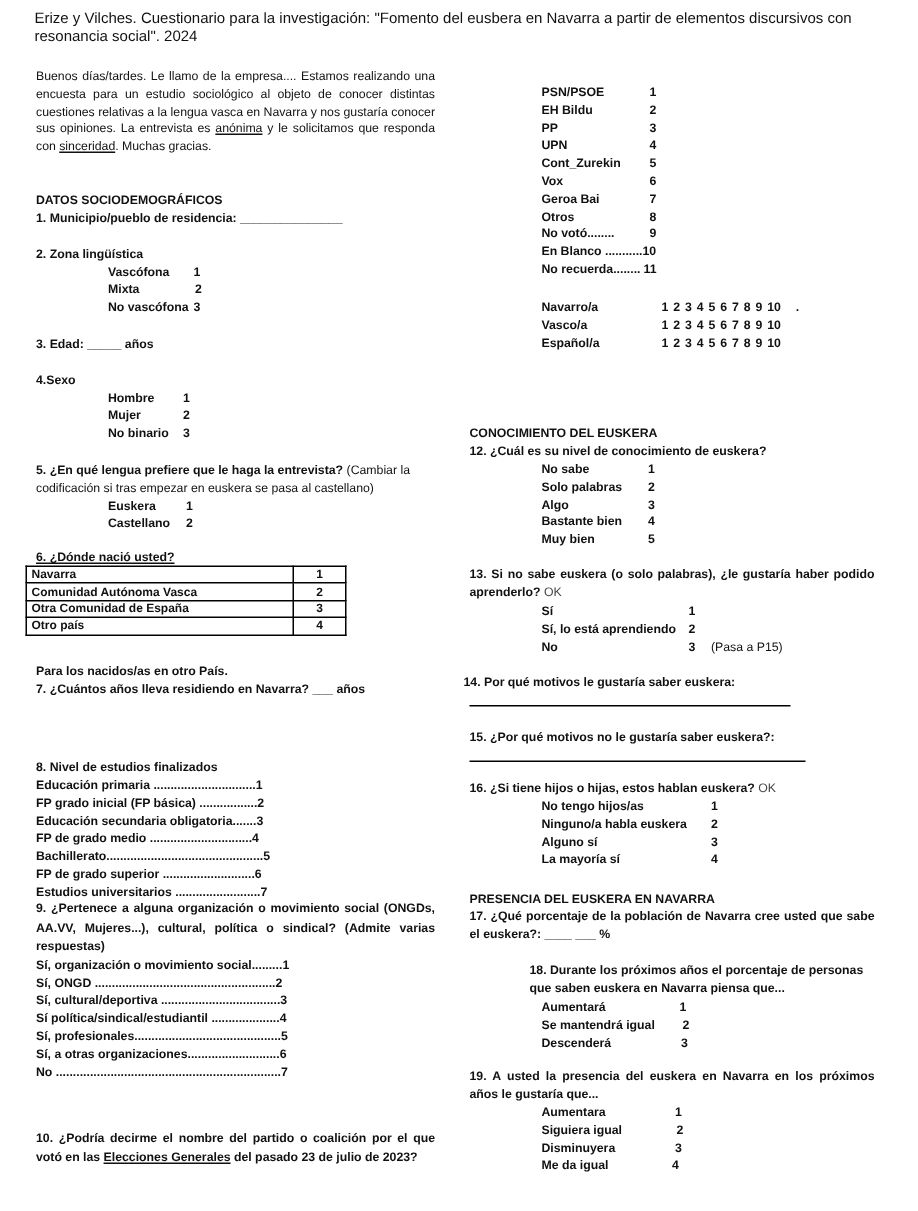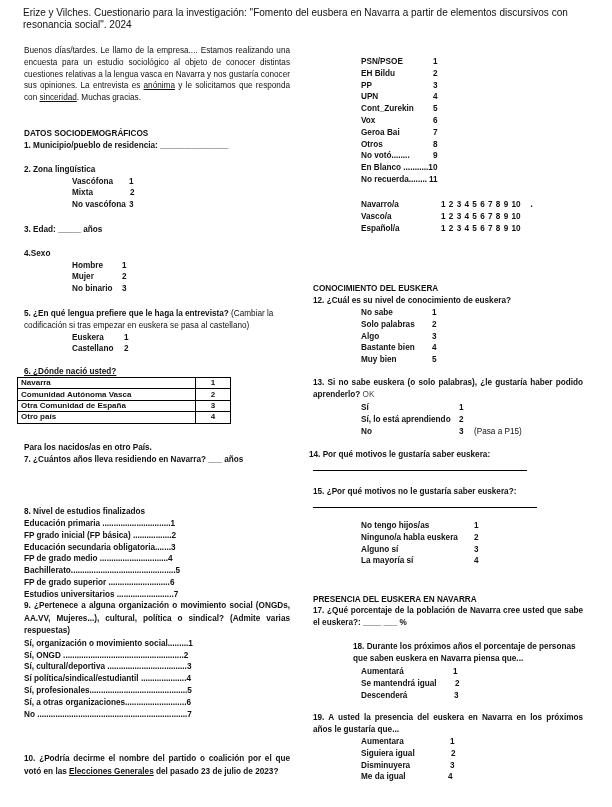--- a/index.html
+++ b/index.html
@@ -302,20 +302,21 @@
     </div>
 </div>
 
 <div class="abs b" style="left:309px; top:449px;">14. Por qué motivos le gustaría saber euskera:</div>
 <div class="abs line" style="left:313px; top:470px; width:214px;"></div>
 
 <div class="abs b" style="left:313px; top:486px;">15. ¿Por qué motivos no le gustaría saber euskera?:</div>
 <div class="abs line" style="left:313px; top:507px; width:224px;"></div>
 
 <div class="abs b" style="left:313px; top:520px;">
+  <div style="height:12px"><span>16. ¿Si tiene hijos o hijas, estos hablan euskera?</span> <span class="ok">OK</span></div>
   <div class="row">
       <span class="lbl" style="width:113px">No tengo hijos/as</span>
       <span class="code">1</span>
     </div>
   <div class="row">
       <span class="lbl" style="width:113px">Ninguno/a habla euskera</span>
       <span class="code">2</span>
     </div>
   <div class="row">
       <span class="lbl" style="width:113px">Alguno sí</span>

